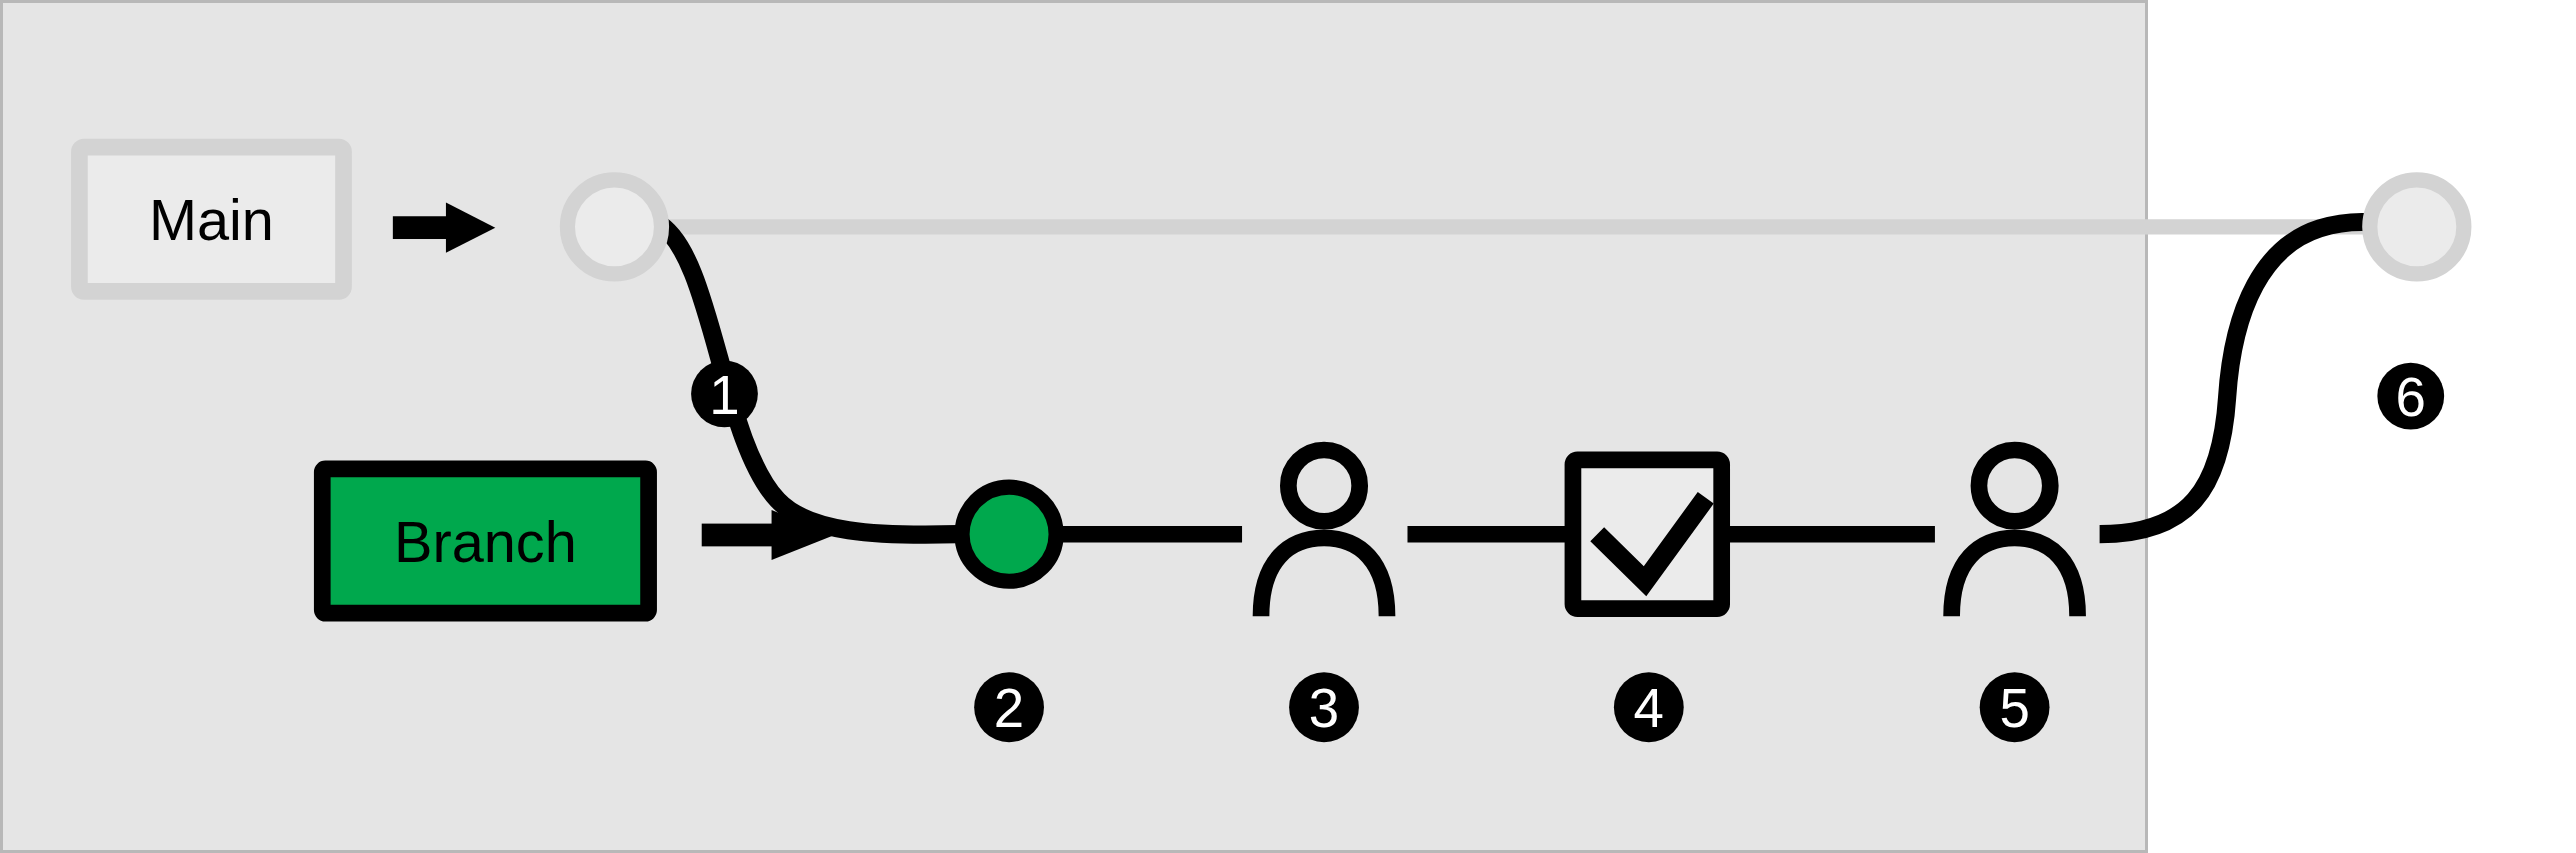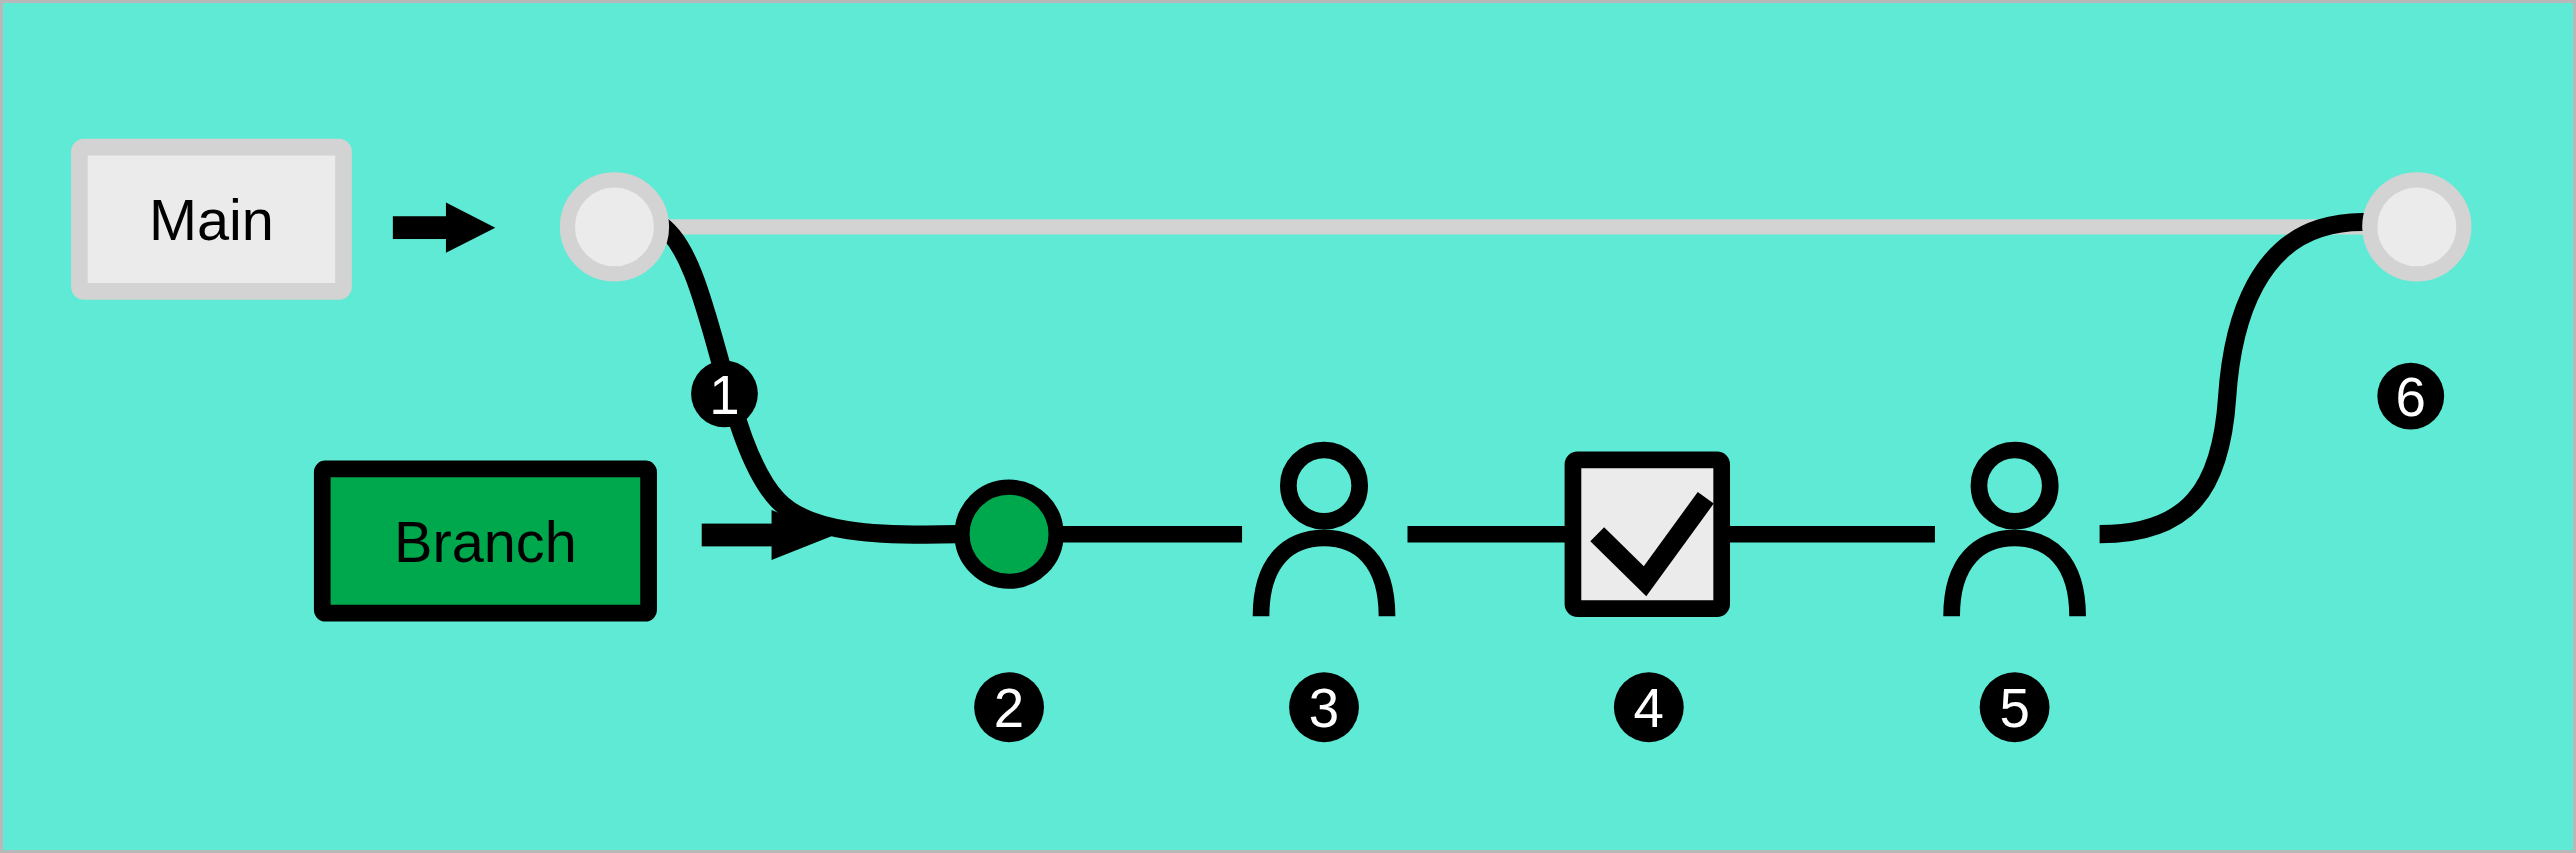--- a/index.html
+++ b/index.html
@@ -8,25 +8,25 @@
     background: #ffffff;
   }
   body {
     width: 2576px;
     height: 853px;
     font-family: "Liberation Sans", sans-serif;
     overflow: hidden;
   }
   #diagram-frame {
     position: relative;
-    width: 2576px;
+    width: 2148px;
     height: 853px;
     box-sizing: border-box;
     border: 3px solid #b8b8b8;
-    background: #5eead4;
+    background: #e5e5e5;
   }
   #diagram-svg {
     position: absolute;
     left: 0;
     top: 0;
     width: 2576px;
     height: 853px;
     display: block;
   }
   .node-label-text {

